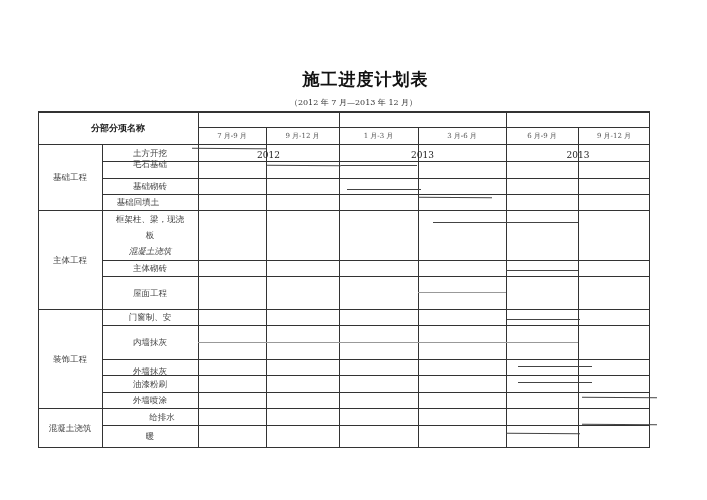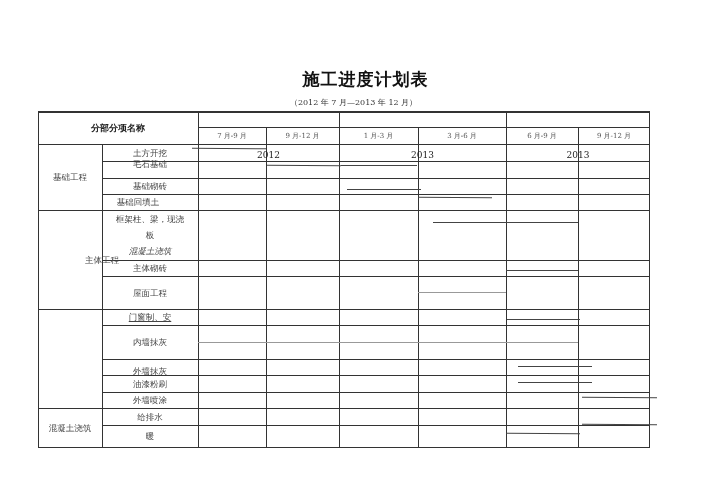--- a/index.html
+++ b/index.html
@@ -63,41 +63,42 @@
   <div class="cell year" style="left:301px;top:0;width:167px;height:16px;">2013</div>
   <div class="cell year" style="left:468px;top:0;width:144px;height:16px;">2013</div>
   <div class="cell sub" style="left:160px;top:17px;width:68px;height:16px;">7 月-9 月</div>
   <div class="cell sub" style="left:228px;top:17px;width:73px;height:16px;">9 月-12 月</div>
   <div class="cell sub" style="left:301px;top:17px;width:79px;height:16px;">1 月-3 月</div>
   <div class="cell sub" style="left:380px;top:17px;width:88px;height:16px;">3 月-6 月</div>
   <div class="cell sub" style="left:468px;top:17px;width:72px;height:16px;">6 月-9 月</div>
   <div class="cell sub" style="left:540px;top:17px;width:72px;height:16px;">9 月-12 月</div>
 
   <div class="cell" style="left:0;top:33px;width:64px;height:66px;">基础工程</div>
-  <div class="cell" style="left:0;top:99px;width:64px;height:99px;padding-left:32px;">主体工程</div>
+  <div class="cell" style="left:0;top:99px;width:64px;height:99px;">主体工程</div>
+  <div class="cell" style="left:0;top:198px;width:64px;height:99px;">装饰工程</div>
   <div class="cell" style="left:0;top:297px;width:64px;height:40px;">混凝土浇筑</div>
 
   <div class="cell" style="left:64px;top:33px;width:96px;height:17px;">土方开挖</div>
   <div class="cell" style="left:64px;top:44px;width:96px;height:17px;">毛石基础</div>
   <div class="cell" style="left:64px;top:67px;width:96px;height:16px;">基础砌砖</div>
   <div class="cell" style="left:52px;top:83px;width:96px;height:16px;">基础回填土</div>
 
   <div class="cell" style="left:64px;top:100px;width:96px;height:16px;">框架柱、梁，现浇</div>
   <div class="cell" style="left:64px;top:116px;width:96px;height:16px;">板</div>
   <div class="cell" style="left:64px;top:132px;width:96px;height:16px;font-style:italic;">混凝土浇筑</div>
   <div class="cell" style="left:64px;top:149px;width:96px;height:16px;">主体砌砖</div>
   <div class="cell" style="left:64px;top:165px;width:96px;height:33px;">屋面工程</div>
 
-  <div class="cell" style="left:64px;top:198px;width:96px;height:16px;text-decoration:underline;">门窗制、安</div>
+  <div class="cell" style="left:64px;top:198px;width:96px;height:16px;">门窗制、安</div>
   <div class="cell" style="left:64px;top:214px;width:96px;height:34px;">内墙抹灰</div>
   <div class="cell" style="left:64px;top:252px;width:96px;height:16px;">外墙抹灰</div>
   <div class="cell" style="left:64px;top:264px;width:96px;height:17px;">油漆粉刷</div>
   <div class="cell" style="left:64px;top:281px;width:96px;height:16px;">外墙喷涂</div>
 
-  <div class="cell" style="left:64px;top:297px;width:96px;height:17px;">给排水</div>
+  <div class="cell" style="left:64px;top:297px;width:96px;height:17px;padding-left:12px;">给排水</div>
   <div class="cell" style="left:64px;top:314px;width:96px;height:22px;">暖</div>
 
   <div class="bar" style="left:154px;top:37px;width:74px;transform:rotate(0.4deg);"></div>
   <div class="bar" style="left:229px;top:54px;width:74px;transform:rotate(0.3deg);"></div>
   <div class="bar" style="left:303px;top:54px;width:76px;"></div>
   <div class="bar" style="left:309px;top:78px;width:74px;"></div>
   <div class="bar" style="left:380px;top:86px;width:74px;transform:rotate(0.3deg);"></div>
   <div class="bar" style="left:395px;top:111px;width:74px;"></div>
   <div class="bar" style="left:468px;top:111px;width:72px;"></div>
   <div class="bar" style="left:468px;top:159px;width:72px;"></div>

